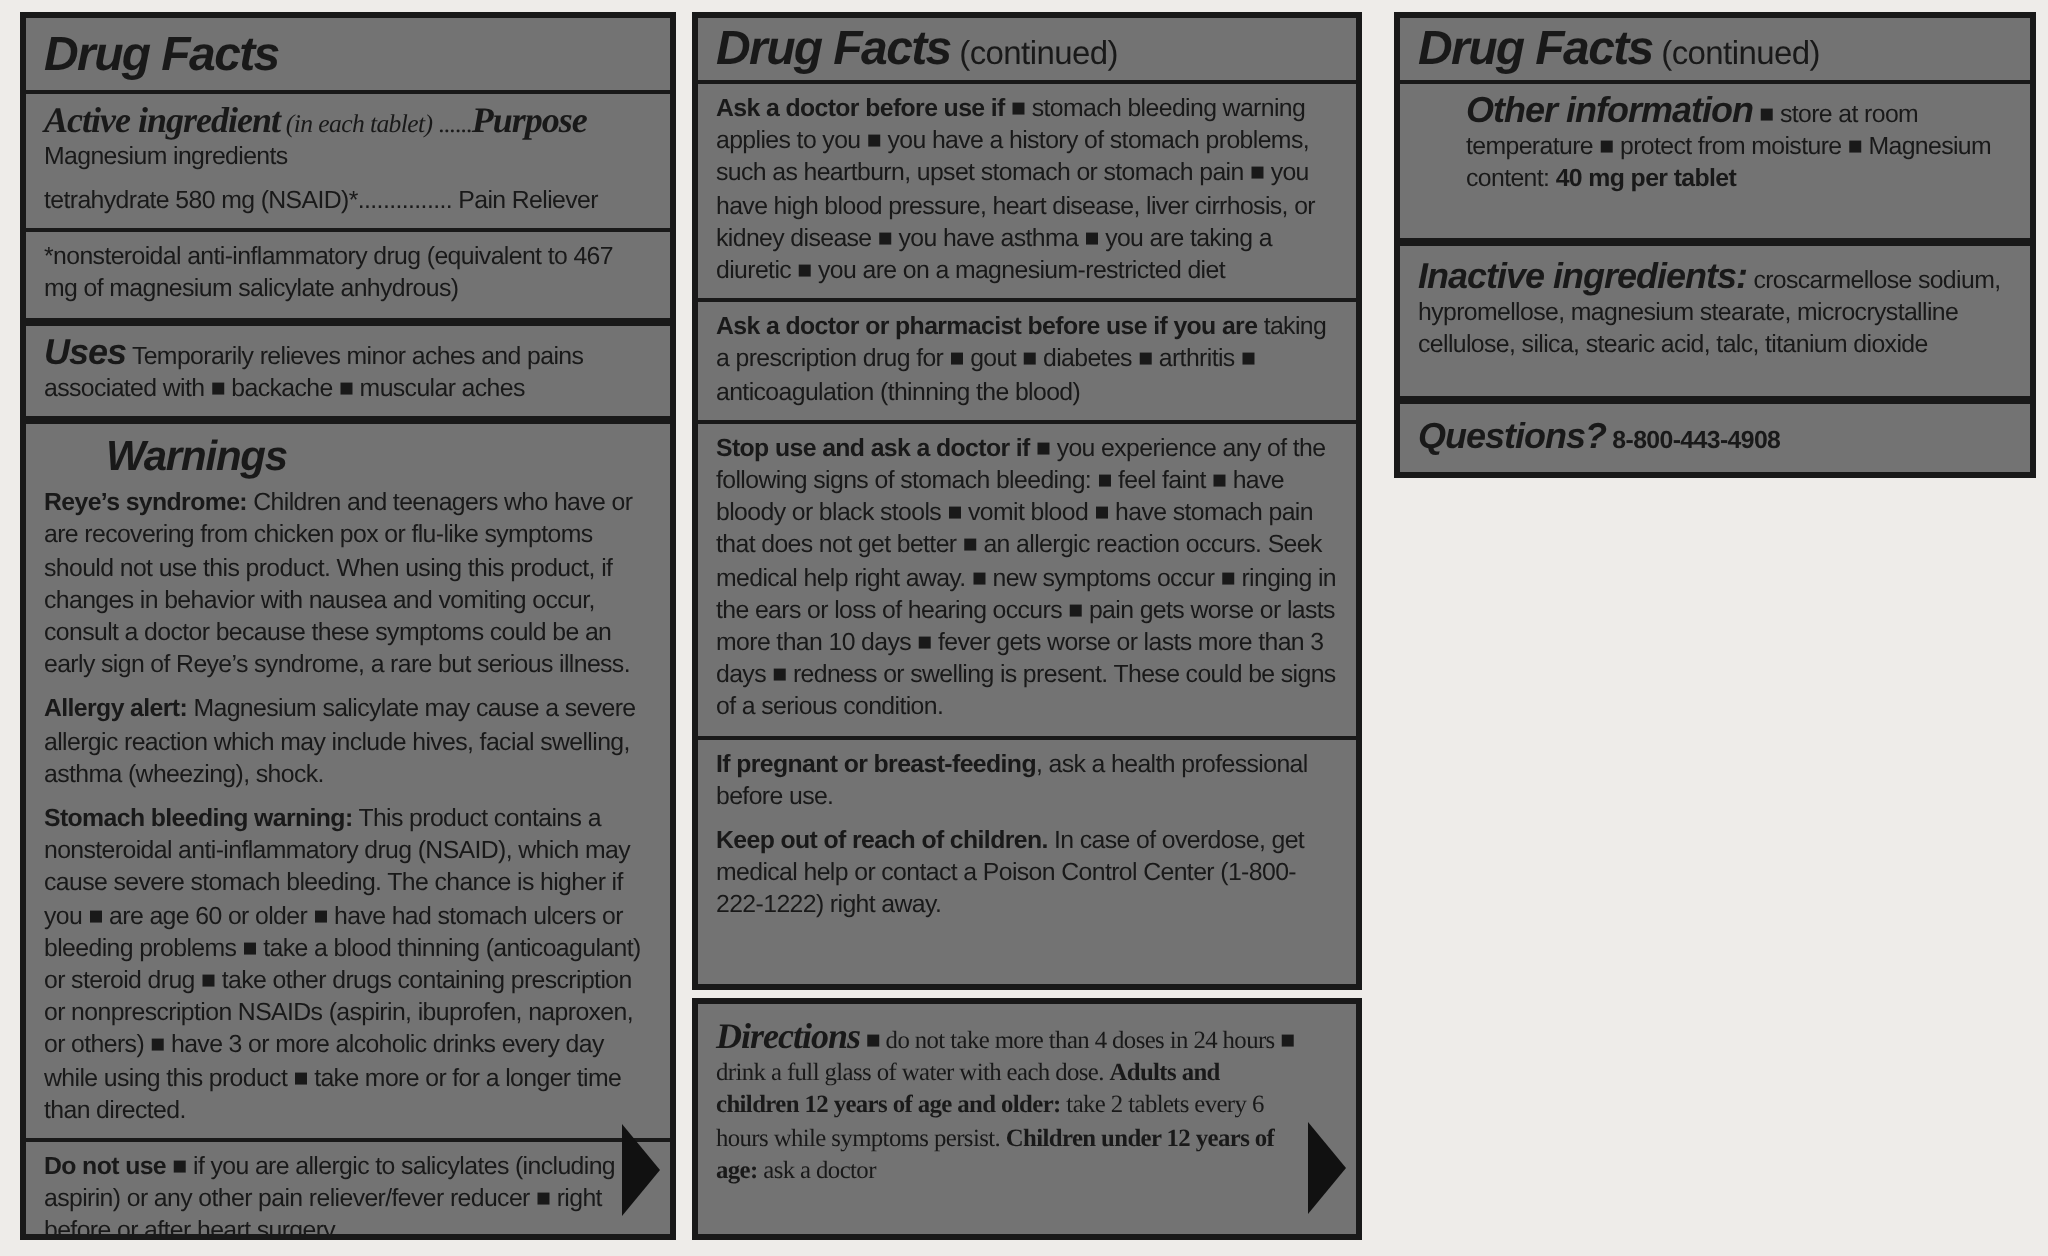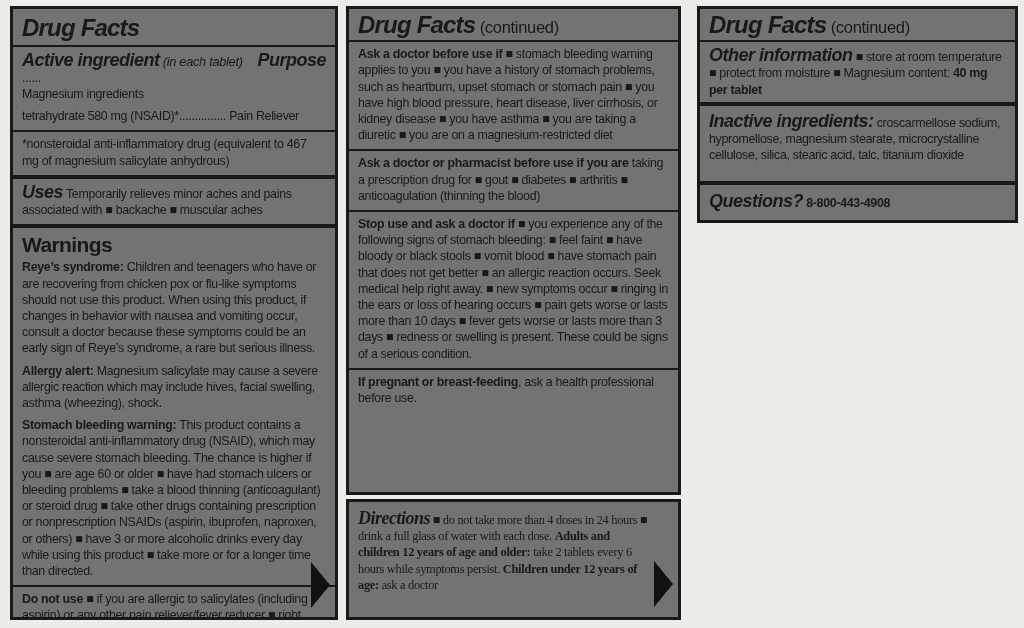--- a/index.html
+++ b/index.html
@@ -32,22 +32,22 @@
     font-size:24px;font-weight:bold;font-style:italic;letter-spacing:-0.8px;line-height:1.15;
   }
   .run-t{line-height:1;}
   .run-c{font-size:16.5px;font-weight:normal;font-style:normal;letter-spacing:-0.3px;}
   .run-h{font-size:18px;font-weight:bold;font-style:italic;letter-spacing:-0.5px;line-height:1;}
   .run-b{font-weight:bold;}
   .run-i{font-style:italic;font-size:12.8px;}
   .run-r{}
   .para{margin:0;}
   .para + .para{margin-top:6px;}
-  .flexline{display:flex;justify-content:flex-end;align-items:baseline;}
-  .w-title{font-size:21px;font-weight:bold;letter-spacing:-0.6px;line-height:1.2;margin-bottom:2px;}
+  .flexline{display:flex;justify-content:flex-start;align-items:baseline;font-family:Liberation Serif, serif;}
+  .w-title{font-size:21px;font-weight:bold;font-style:italic;letter-spacing:-0.6px;line-height:1.2;margin-bottom:2px;margin-left:31px;}
   .arrow{
     position:absolute;right:5px;
     width:0;height:0;
     border-top:23px solid transparent;
     border-bottom:23px solid transparent;
     border-left:19px solid #111;
   }
   .pad-r{padding-right:24px;}
 </style>
 </head>
@@ -103,37 +103,38 @@
     <div class="sec">
       <div class="para"><span class="run-b">Ask a doctor or pharmacist before use if you are</span><span class="run-r"> taking a prescription drug for ■ gout ■ diabetes ■ arthritis ■ anticoagulation (thinning the blood)</span></div>
     </div>
     <div class="rule2"></div>
     <div class="sec">
       <div class="para"><span class="run-b">Stop use and ask a doctor if</span><span class="run-r"> ■ you experience any of the following signs of stomach bleeding: ■ feel faint ■ have bloody or black stools ■ vomit blood ■ have stomach pain that does not get better ■ an allergic reaction occurs. Seek medical help right away. ■ new symptoms occur ■ ringing in the ears or loss of hearing occurs ■ pain gets worse or lasts more than 10 days ■ fever gets worse or lasts more than 3 days ■ redness or swelling is present. These could be signs of a serious condition.</span></div>
     </div>
     <div class="rule2"></div>
     <div class="sec grow">
       <div class="para"><span class="run-b">If pregnant or breast-feeding</span><span class="run-r">, ask a health professional before use.</span></div>
+      <div class="para"><span class="run-b">Keep out of reach of children.</span><span class="run-r"> In case of overdose, get medical help or contact a Poison Control Center (1-800-222-1222) right away.</span></div>
     </div>
   </div>
   <div class="box">
     <div class="sec pad-r" style="padding-top:7px;padding-bottom:24px;font-family:Liberation Serif, serif;">
       <div class="para"><span class="run-h">Directions</span><span class="run-r"> ■ do not take more than 4 doses in 24 hours ■ drink a full glass of water with each dose. </span><span class="run-b">Adults and children 12 years of age and older:</span><span class="run-r"> take 2 tablets every 6 hours while symptoms persist. </span><span class="run-b">Children under 12 years of age:</span><span class="run-r"> ask a doctor</span></div>
     </div>
     <div class="arrow" style="bottom:10px;"></div>
   </div>
 </div>
 
 <div class="col col-right">
   <div class="box">
     <div class="sec hdr-sec">
       <div><span class="run-t">Drug Facts</span><span class="run-c"> (continued)</span></div>
     </div>
     <div class="rule2"></div>
-    <div class="sec" style="padding-bottom:4px;">
+    <div class="sec" style="padding-bottom:21px;margin-left:24px;">
       <div class="para"><span class="run-h">Other information</span><span class="run-r"> ■ store at room temperature ■ protect from moisture ■ Magnesium content: </span><span class="run-b">40 mg per tablet</span></div>
     </div>
     <div class="rule4"></div>
     <div class="sec" style="padding-top:6px;padding-bottom:18px;">
       <div class="para"><span class="run-h">Inactive ingredients:</span><span class="run-r"> croscarmellose sodium, hypromellose, magnesium stearate, microcrystalline cellulose, silica, stearic acid, talc, titanium dioxide</span></div>
     </div>
     <div class="rule4"></div>
     <div class="sec" style="padding-top:7px;padding-bottom:8px;">
       <div class="para"><span class="run-h">Questions?</span><span class="run-b"> 8-800-443-4908</span></div>
     </div>

